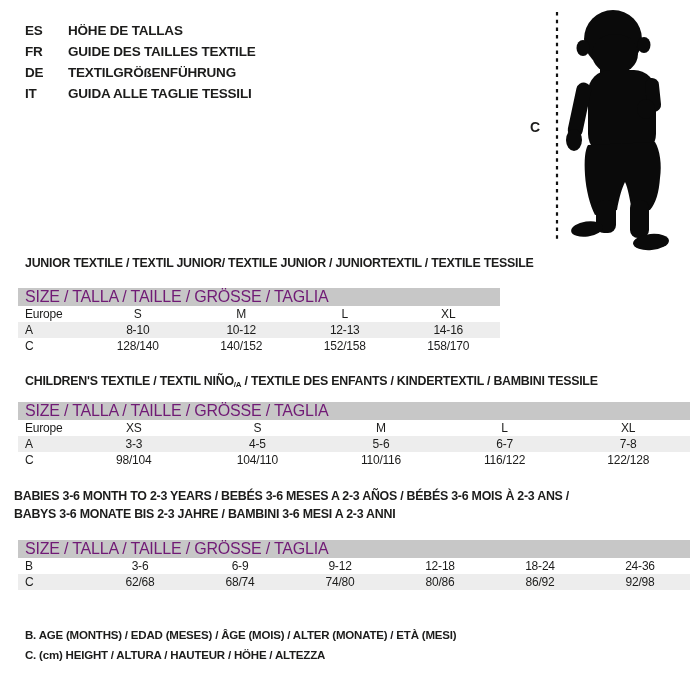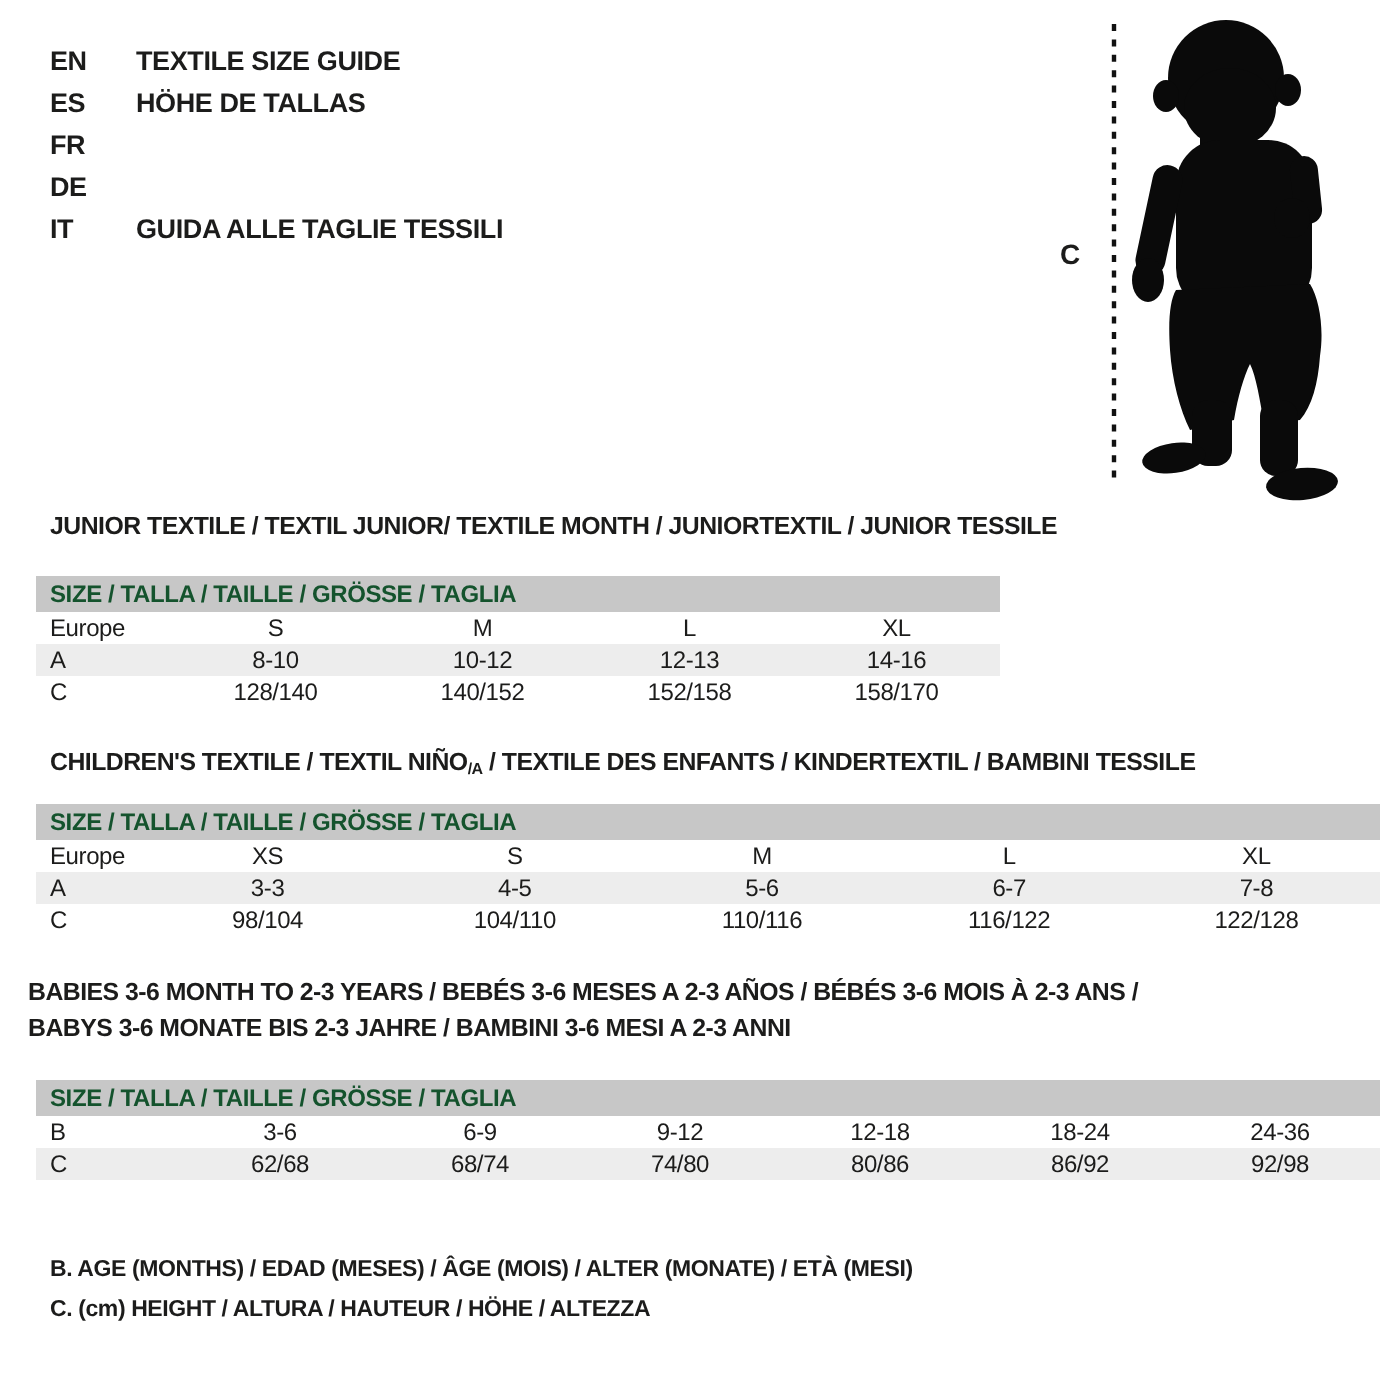--- a/index.html
+++ b/index.html
@@ -16,48 +16,45 @@
   .lang-table{left:25px;top:20px;}
   .lang-row{display:flex;line-height:21px;font-size:13.5px;font-weight:700;letter-spacing:-0.2px;}
   .lang-code{width:43px;}
   
   .figure-svg{left:520px;top:0px;width:180px;height:255px;}
   
   .sec-title{font-size:12.4px;font-weight:700;letter-spacing:-0.25px;white-space:nowrap;}
   .sec-title .subscript{font-size:8px;vertical-align:-2px;font-weight:700;}
   .size-bar{
     background:var(--bar);height:18px;line-height:18px;
-    font-size:12px;letter-spacing:-0.2px;padding-left:7px;box-sizing:border-box;
-    color:#14532d;
-    font-weight:bold;
+    font-size:16px;letter-spacing:-0.2px;padding-left:7px;box-sizing:border-box;
+    color:#701a75;
   }
   table{border-collapse:collapse;table-layout:fixed;}
   td{height:16px;font-size:12px;letter-spacing:-0.2px;text-align:center;padding:0;vertical-align:middle;}
   td.rowlabel{text-align:left;padding-left:7px;}
   tr.alt td{background:var(--alt);}
   
   .notes{font-size:11.5px;font-weight:700;letter-spacing:-0.2px;line-height:19.5px;}
 </style>
 </head>
 <body>
 
 <div class="abs lang-table">
   <div class="lang-row">
-    <span class="lang-code">EN</span>
-    <span>TEXTILE SIZE GUIDE</span>
-  </div>
-  <div class="lang-row">
     <span class="lang-code">ES</span>
     <span>HÖHE DE TALLAS</span>
   </div>
   <div class="lang-row">
     <span class="lang-code">FR</span>
+    <span>GUIDE DES TAILLES TEXTILE</span>
   </div>
   <div class="lang-row">
     <span class="lang-code">DE</span>
+    <span>TEXTILGRÖßENFÜHRUNG</span>
   </div>
   <div class="lang-row">
     <span class="lang-code">IT</span>
     <span>GUIDA ALLE TAGLIE TESSILI</span>
   </div>
 </div>
 
 <svg class="abs figure-svg" viewBox="0 0 180 255">
   <line x1="37" y1="12" x2="37" y2="243" stroke="#111111" stroke-width="2.2" stroke-dasharray="3.5 4.2"></line>
   <text x="10" y="132" font-size="14" font-weight="bold" fill="#1c1c1b">C</text>
@@ -73,21 +70,21 @@
     <rect x="126" y="78" width="14" height="34" rx="7" transform="rotate(-6 133 95)"></rect>
     <ellipse cx="126" cy="109" rx="9" ry="10"></ellipse>
     <path d="M68,145 L135,142 C140,150 142,165 140,178 C139,192 136,203 130,210 L112,212 C110,200 108,188 105,182 C102,188 99,198 97,210 L75,215 C70,205 66,190 65,175 C64,160 65,150 68,145 Z"></path>
     <rect x="76" y="200" width="20" height="33" rx="8"></rect>
     <ellipse cx="67" cy="229" rx="16" ry="7.5" transform="rotate(-8 67 229)"></ellipse>
     <rect x="110" y="200" width="19" height="38" rx="8"></rect>
     <ellipse cx="131" cy="242" rx="18" ry="8" transform="rotate(-5 131 242)"></ellipse>
   </g>
 </svg>
 
-<div class="abs sec-title" style="left:25px;top:256px">JUNIOR TEXTILE / TEXTIL JUNIOR/ TEXTILE MONTH / JUNIORTEXTIL / JUNIOR TESSILE</div>
+<div class="abs sec-title" style="left:25px;top:256px">JUNIOR TEXTILE / TEXTIL JUNIOR/ TEXTILE JUNIOR / JUNIORTEXTIL / TEXTILE TESSILE</div>
 <div class="abs size-bar" style="left:18px;top:288px;width:482px">SIZE / TALLA / TAILLE / GRÖSSE / TAGLIA</div>
 <table class="abs" style="left:18px;top:306px;width:482px">
   <colgroup>
       <col style="width:68px">
       <col>
       <col>
       <col>
       <col>
     </colgroup>
   <tbody>

